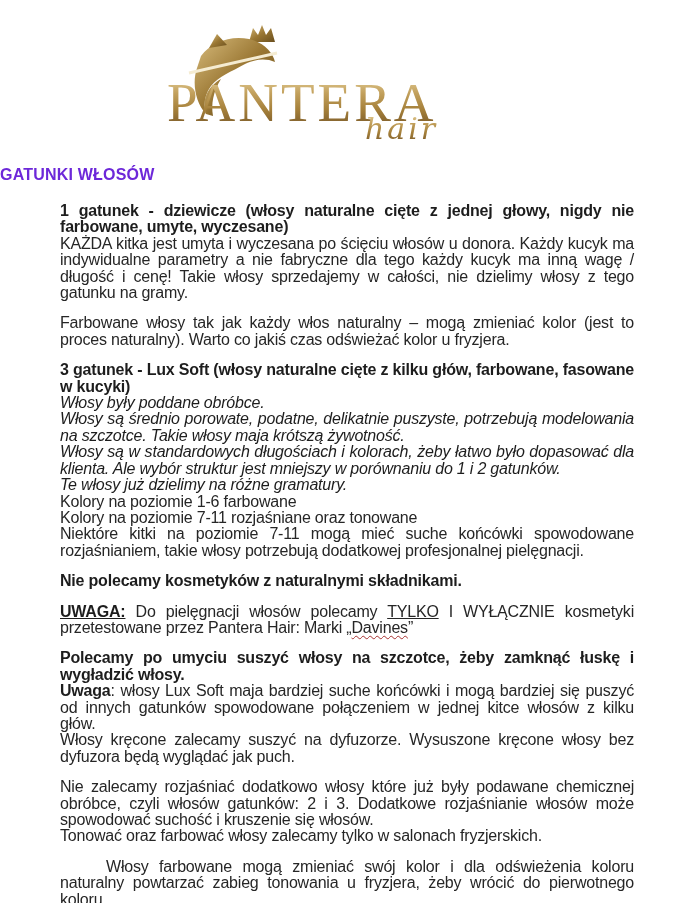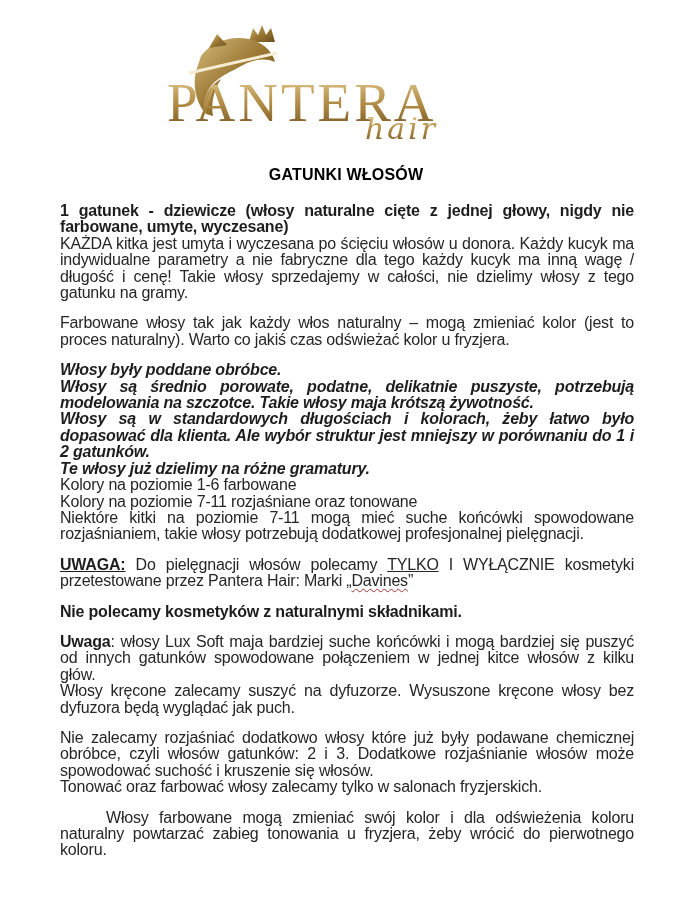--- a/index.html
+++ b/index.html
@@ -12,38 +12,37 @@
     color:#262626;
   }
   
   .logo-wrap{
     margin:24px 0 5px 165px;
     width:330px;height:118px;
   }
   
   .doc-title{
     margin:24px 0 0 0;
-    text-align:center;
     font-size:16px;
     font-weight:bold;
     letter-spacing:.2px;
-    color:#000000;
+    color:#6d28d9;
   }
   
   .content{
     margin:19px 58px 0 60px;
     font-size:16px;
     line-height:16.4px;
     letter-spacing:-.2px;
     text-align:justify;
   }
   .para{margin:0 0 14px 0;}
   .para:last-child{margin-bottom:0;}
   .b{font-weight:bold;color:#1d1d1d;}
-  .bi{font-weight:bold;font-style:italic;color:#1d1d1d;}
+  .bi{font-weight:normal;font-style:italic;color:#1d1d1d;}
   .u{text-decoration:underline;}
   .bu{font-weight:bold;text-decoration:underline;color:#1d1d1d;}
   .squiggle{
     text-decoration:underline wavy #a83232;
     text-decoration-thickness:1px;
     text-underline-offset:2px;
   }
   .indent-first{text-indent:46px;}
 </style>
 </head>
@@ -93,36 +92,38 @@
       <div class="b">1 gatunek - dziewicze (włosy naturalne cięte z jednej głowy, nigdy nie farbowane, umyte, wyczesane)</div>
       <div> KAŻDA kitka jest umyta i wyczesana po ścięciu włosów u donora.  Każdy kucyk ma indywidualne parametry a nie fabryczne dla tego każdy kucyk ma inną wagę / długość i cenę! Takie włosy sprzedajemy w całości, nie dzielimy włosy z tego gatunku na gramy.</div>
     </div>
 
     <div class="para">
     </div>
 
     <div class="para">Farbowane włosy tak jak każdy włos naturalny – mogą zmieniać kolor (jest to proces naturalny). Warto co jakiś czas odświeżać kolor u fryzjera.</div>
 
     <div class="para">
+      <div class="b">3 gatunek - Lux Soft (włosy naturalne cięte z kilku głów, farbowane, fasowane w kucyki)</div>
       <div class="bi">Włosy były poddane obróbce.</div>
       <div class="bi">Włosy są średnio porowate, podatne, delikatnie puszyste, potrzebują modelowania na szczotce. Takie włosy maja krótszą żywotność.</div>
       <div class="bi">Włosy są w standardowych długościach i kolorach, żeby łatwo było dopasować dla klienta. Ale wybór struktur jest mniejszy w porównaniu do 1 i 2 gatunków.</div>
       <div class="bi">Te włosy już dzielimy na różne gramatury.</div>
       <div>Kolory na poziomie 1-6 farbowane</div>
       <div>Kolory na poziomie 7-11 rozjaśniane oraz tonowane</div>
       <div>Niektóre kitki na poziomie 7-11 mogą mieć suche końcówki spowodowane rozjaśnianiem, takie włosy potrzebują dodatkowej profesjonalnej pielęgnacji.</div>
     </div>
 
+    <div class="para b">Nie polecamy kosmetyków z naturalnymi składnikami.</div>
+
     <div class="para">
       <span class="bu">UWAGA:</span><span> Do pielęgnacji włosów polecamy </span><span class="u">TYLKO</span><span> I WYŁĄCZNIE kosmetyki przetestowane przez Pantera Hair: Marki „</span><span class="squiggle">Davines</span><span>”</span>
     </div>
 
-    <div class="para b">Nie polecamy kosmetyków z naturalnymi składnikami.</div>
-
     <div class="para">
+      <div class="b">Polecamy po umyciu suszyć włosy na szczotce, żeby zamknąć łuskę i wygładzić włosy.</div>
       <div><span class="b">Uwaga</span><span>: włosy Lux Soft maja bardziej suche końcówki i mogą bardziej się puszyć od innych gatunków spowodowane połączeniem w jednej kitce włosów z kilku głów.</span></div>
       <div>Włosy kręcone zalecamy suszyć na dyfuzorze. Wysuszone kręcone włosy bez dyfuzora będą wyglądać jak puch.</div>
     </div>
 
     <div class="para">
       <div>Nie zalecamy rozjaśniać dodatkowo włosy które już były podawane chemicznej obróbce, czyli włosów gatunków: 2 i 3. Dodatkowe rozjaśnianie włosów może spowodować suchość i kruszenie się włosów.</div>
       <div>Tonować oraz farbować włosy zalecamy tylko w salonach fryzjerskich.</div>
     </div>
 
     <div class="para indent-first">Włosy farbowane mogą zmieniać swój kolor i dla odświeżenia koloru naturalny powtarzać zabieg tonowania u fryzjera, żeby wrócić do pierwotnego koloru.</div>

